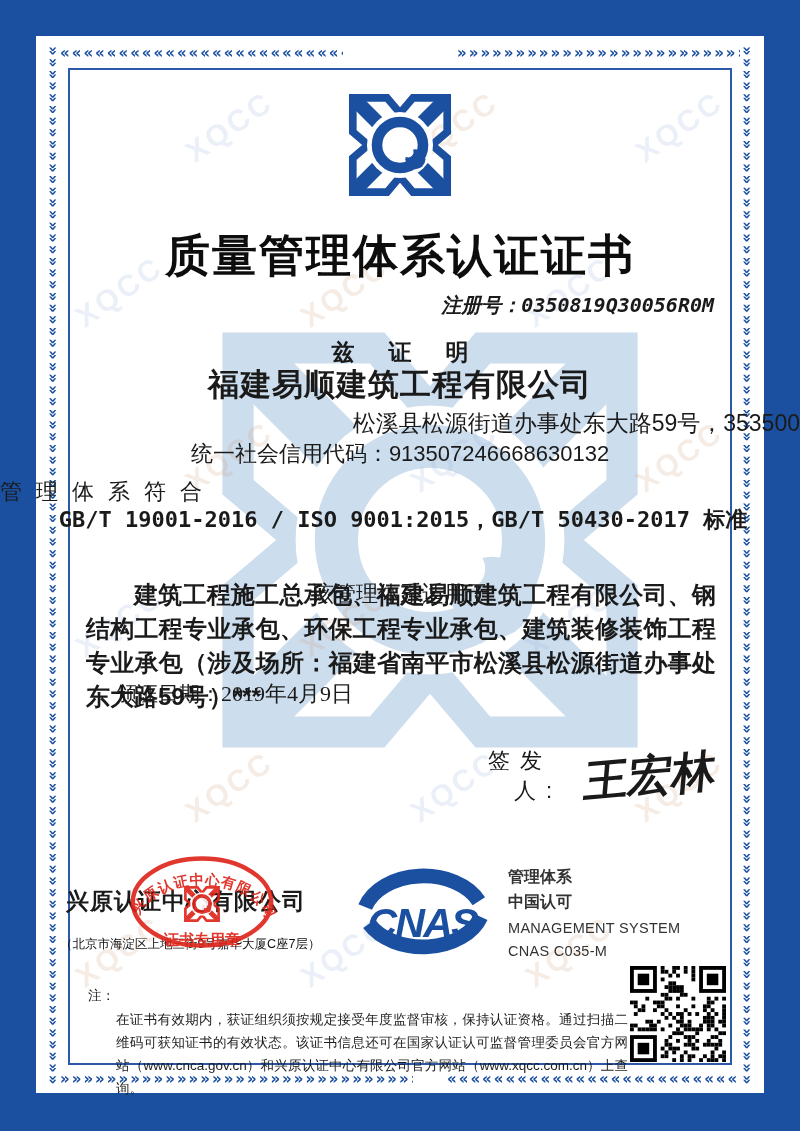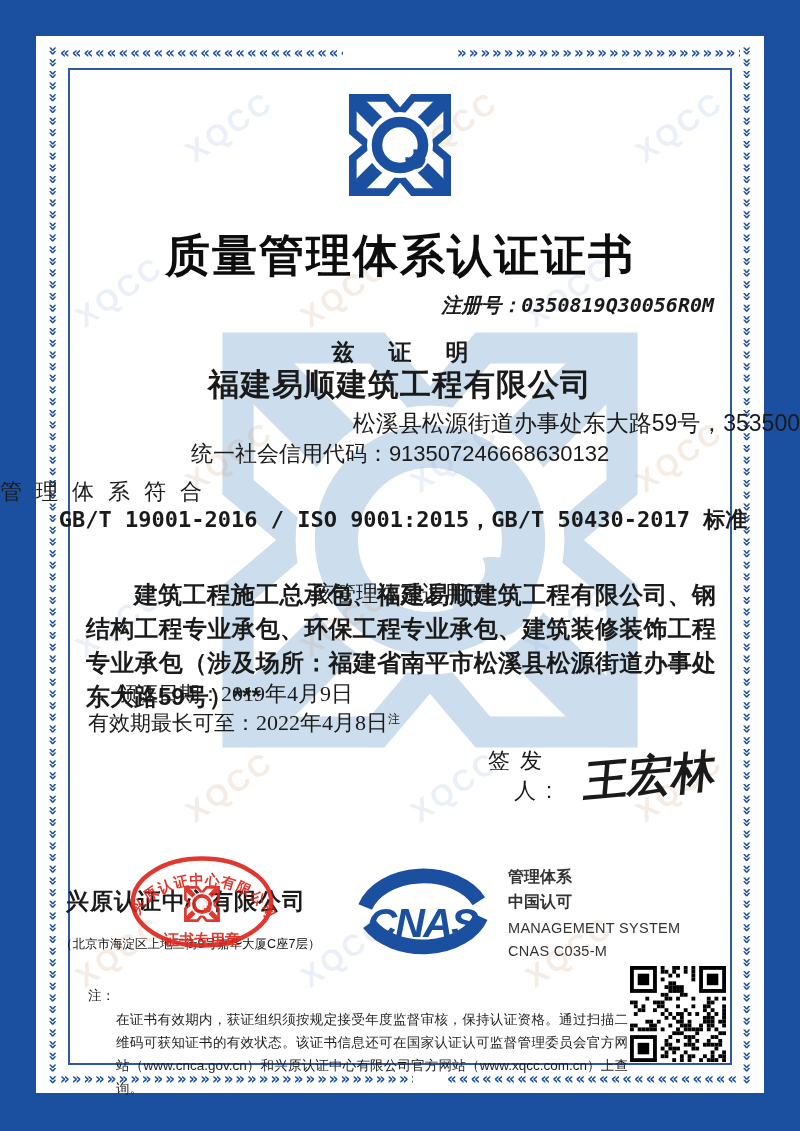--- a/index.html
+++ b/index.html
@@ -134,23 +134,20 @@
     <div class="abs ccode">统一社会信用代码：913507246668630132</div>
 
     <div class="abs conform"><span>管理体系符合</span></div>
     <div class="abs standards">GB/T 19001-2016 / ISO 9001:2015，GB/T 50430-2017 标准</div>
 
     <div class="abs scope-intro">该管理体系适用于</div>
     <div class="abs scope">建筑工程施工总承包、福建易顺建筑工程有限公司、钢结构工程专业承包、环保工程专业承包、建筑装修装饰工程专业承包（涉及场所：福建省南平市松溪县松源街道办事处东大路59号）***</div>
 
     <div class="abs d1">
       <span>颁证日期：</span><span class="dval">2019年4月9日</span>
-    </div>
-    <div class="abs d2">
-      <span>有效期最长可至：</span><span class="dval">2022年4月8日</span><sup class="zhu">注</sup>
     </div>
 
     <div class="abs signer">
       <span class="signer-label"><span>签发人:</span></span>
       <span class="signature">王宏林</span>
     </div>
 
     <div class="abs issuer-name">兴原认证中心有限公司</div>
 
     <svg class="stamp" viewBox="0 0 170 110">

